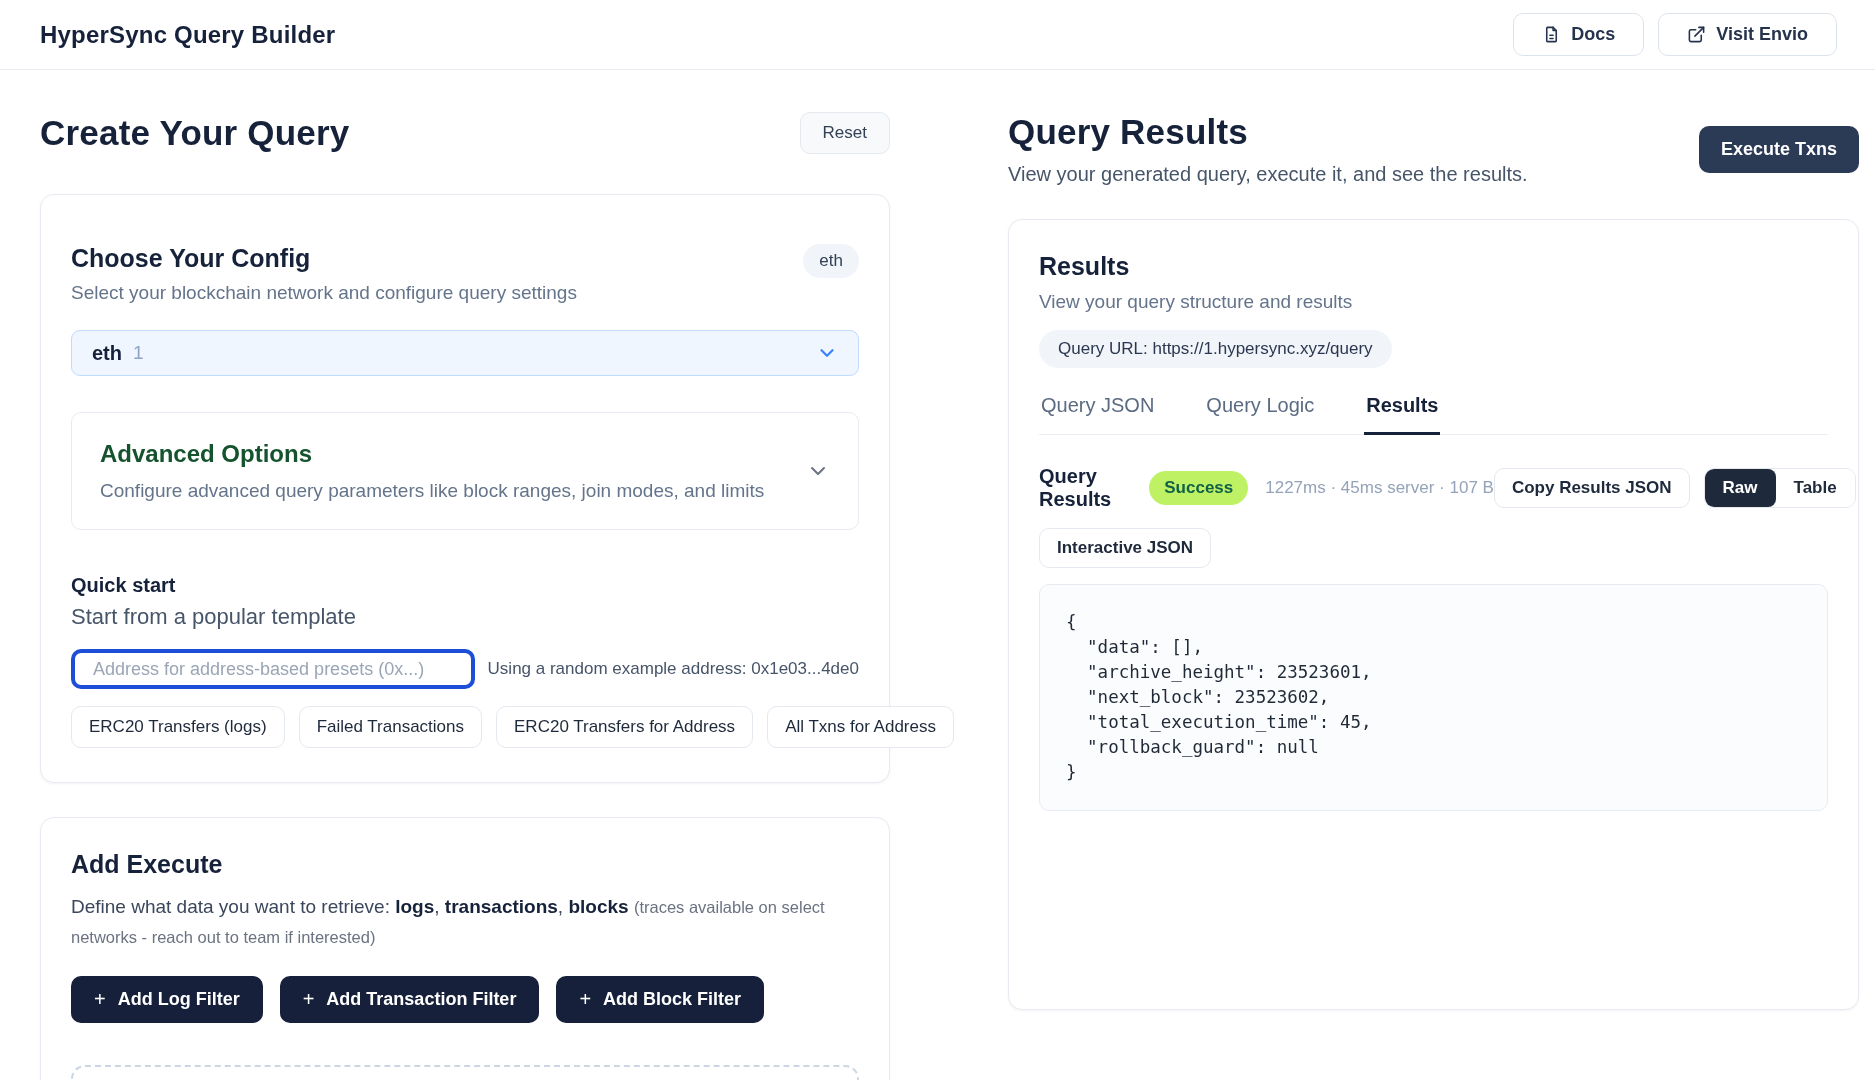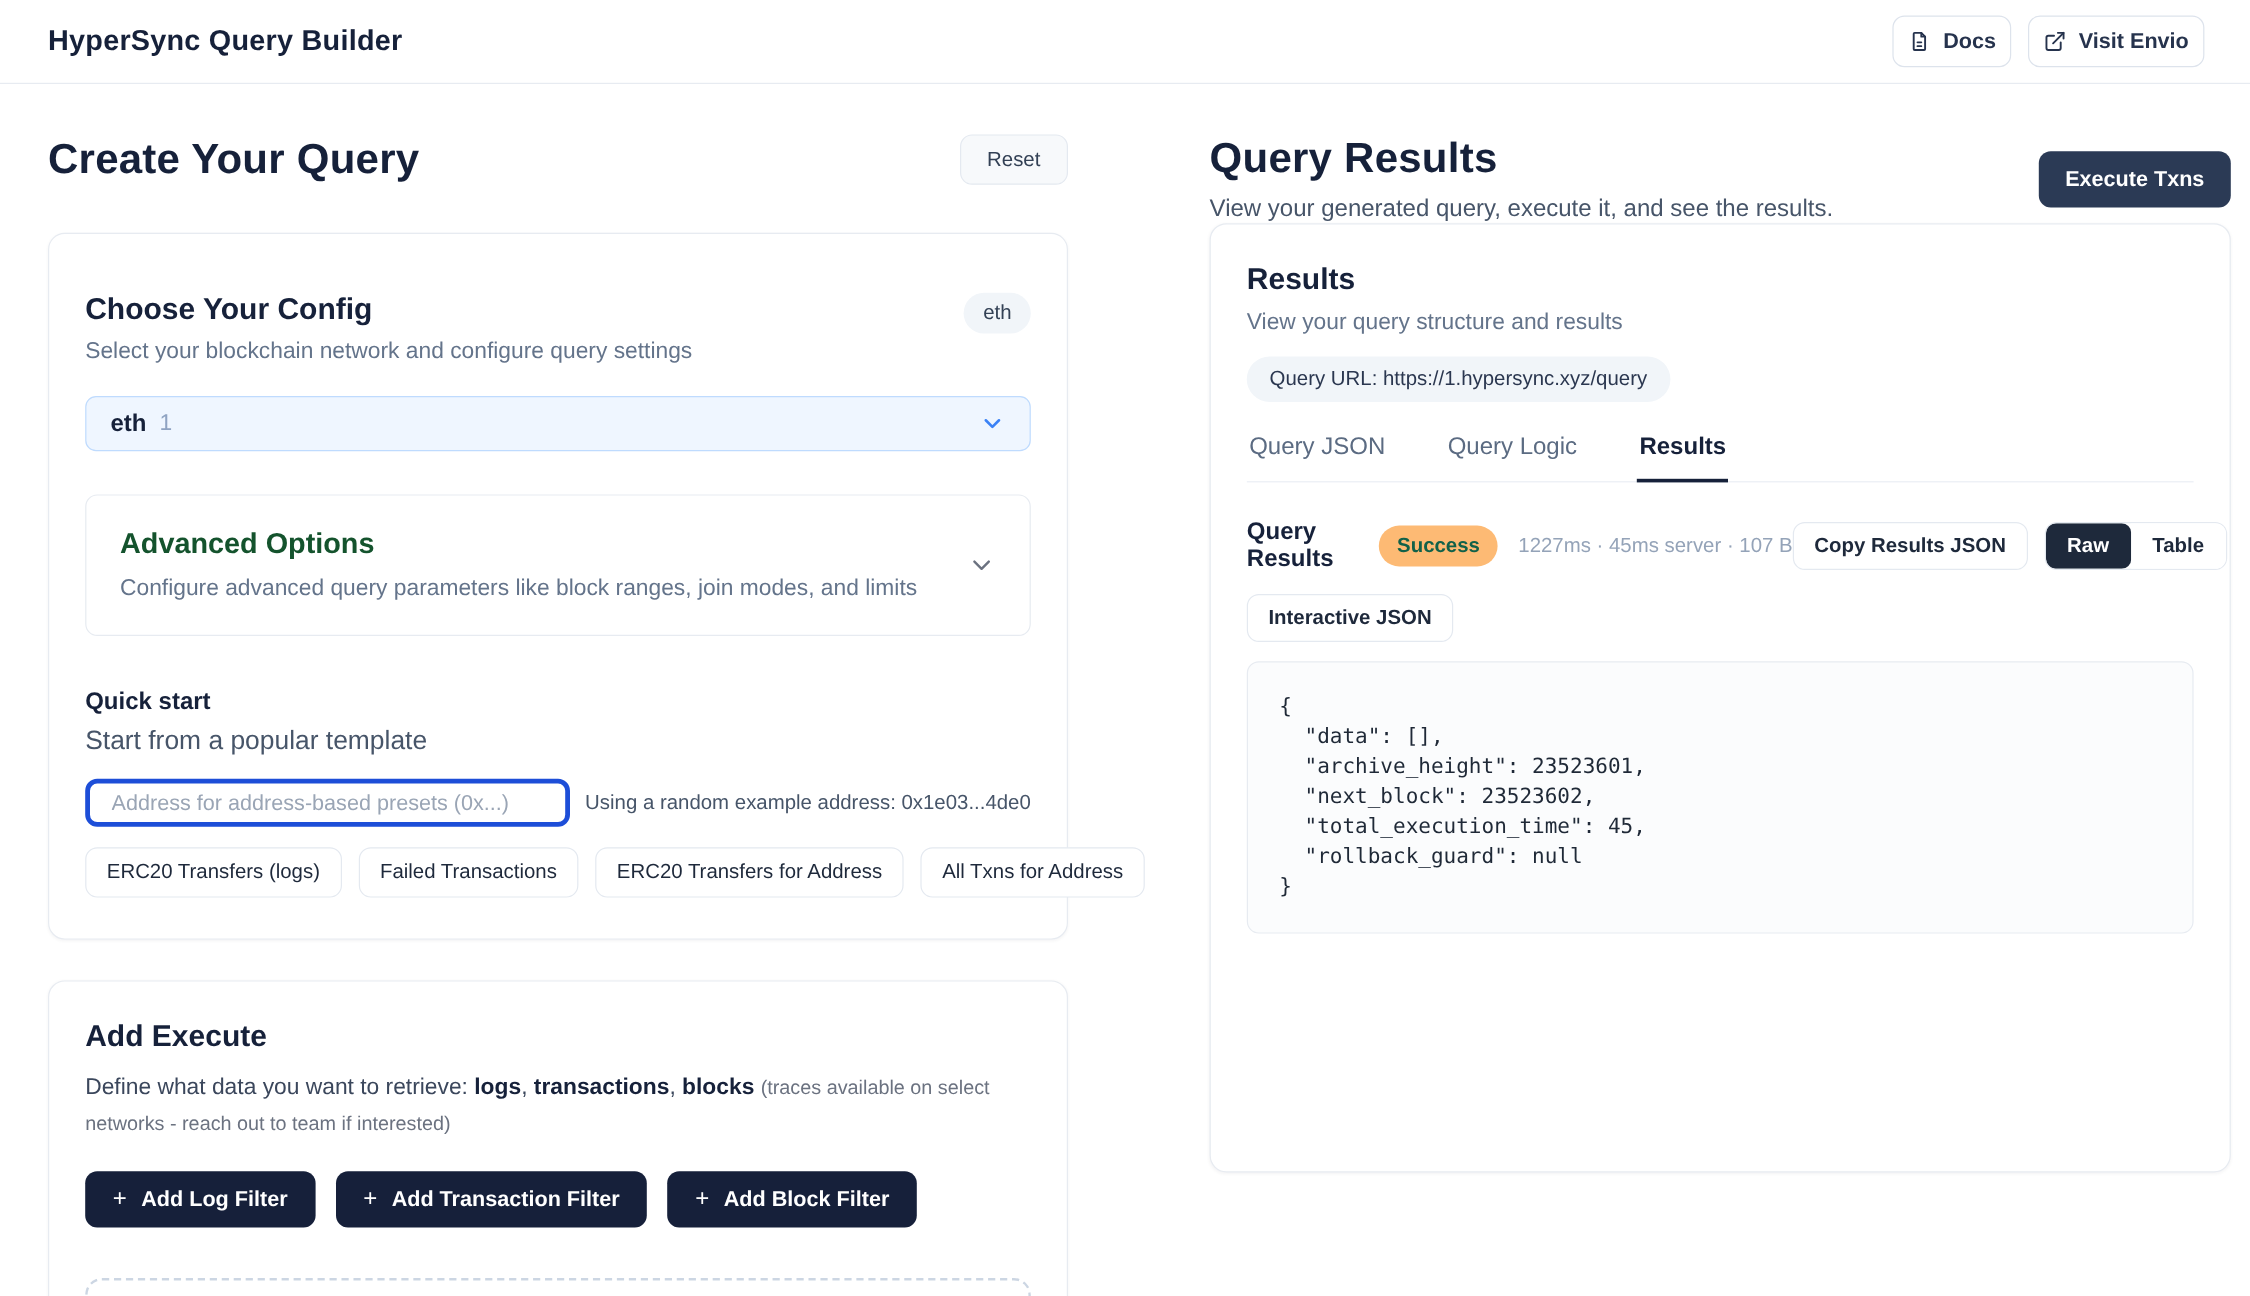--- a/index.html
+++ b/index.html
@@ -5,21 +5,21 @@
   * { margin:0; padding:0; box-sizing:border-box; }
   html,body { width:1875px; height:1080px; overflow:hidden; background:#fff;
     font-family:"Liberation Sans","DejaVu Sans",sans-serif; color:#1e293b; }
 
   
   .topbar { height:70px; display:flex; align-items:center; justify-content:space-between;
     padding:0 38px 0 40px; border-bottom:1px solid #e7ebf1; background:#fff; }
   .topbar h1 { font-size:24px; font-weight:700; color:#16213a; letter-spacing:.2px; }
   .topbar .actions { display:flex; gap:14px; }
   .btn-outline { display:inline-flex; align-items:center; gap:10px; background:#fff;
-    border:1px solid #dde3ec; border-radius:10px; padding:10px 12px; font-size:18px;
+    border:1px solid #dde3ec; border-radius:10px; padding:10px 28px; font-size:18px;
     font-weight:600; color:#26334d; cursor:pointer; }
   .btn-outline svg { width:19px; height:19px; stroke:#26334d; }
 
   
   .main { display:flex; gap:118px; padding:42px 16px 0 40px; }
   .col-left { width:850px; flex:none; }
   .col-right { flex:1; min-width:0; }
 
   .page-head { display:flex; align-items:center; justify-content:space-between; }
   .page-title { font-size:35px; font-weight:700; color:#16213a; letter-spacing:.2px; }
@@ -74,36 +74,36 @@
   .empty-drop { margin-top:42px; border:2px dashed #ccd6e3; border-radius:14px; height:380px;
     display:flex; flex-direction:column; align-items:center; padding-top:58px; }
 
   
   .right-head { display:flex; align-items:center; justify-content:space-between; }
   .right-sub { margin-top:11px; font-size:20px; color:#475569; }
   .btn-exec { background:#2b3a55; color:#fff; border:none; border-radius:10px;
     padding:13px 22px; font-size:18px; font-weight:600; cursor:pointer; font-family:inherit;
     white-space:nowrap; }
 
-  .card-results { height:791px; overflow:hidden; }
+  .card-results { margin-top:33px; height:791px; overflow:hidden; }
   .res-pad { padding:32px 30px 0; }
   .res-title { font-size:25px; font-weight:700; color:#16213a; }
   .res-sub { margin-top:10px; font-size:19px; color:#64748b; }
   .url-pill { display:inline-block; margin-top:17px; background:#f1f5f9; color:#2b3750;
     font-size:17px; padding:9px 19px; border-radius:999px; }
 
   .tabs { margin-top:26px; display:flex; gap:48px; border-bottom:1px solid #eaeef4; }
   .tab { font-size:20px; padding:0 2px 15px; color:#5b6b82; font-weight:500; cursor:pointer;
     border-bottom:3px solid transparent; margin-bottom:-1px; background:none; font-family:inherit; border-top:none; border-left:none; border-right:none;}
   .tab.active { color:#16213a; font-weight:700; border-bottom-color:#16213a; }
 
   .panel { padding:30px 30px 0; }
   .panel-row { display:flex; align-items:center; }
   .panel-label { font-size:20px; font-weight:700; color:#16213a; }
-  .badge-success { margin-left:38px; background:#fdba74; color:#116149; font-size:17px;
+  .badge-success { margin-left:38px; background:#bef264; color:#116149; font-size:17px;
     font-weight:600; padding:7px 15px; border-radius:999px; }
   .stats { margin-left:17px; font-size:17px; color:#94a3b8; white-space:nowrap; }
   .panel-right { margin-left:auto; display:flex; align-items:center; gap:14px; }
   .btn-white { background:#fff; border:1px solid #e4e9f0; border-radius:10px; padding:9px 17px;
     font-size:17px; font-weight:600; color:#1e293b; cursor:pointer; white-space:nowrap; font-family:inherit;}
   .segmented { display:flex; border:1px solid #e4e9f0; border-radius:10px; overflow:hidden; }
   .seg { padding:9px 18px; font-size:17px; font-weight:600; cursor:pointer; background:#fff;
     color:#1e293b; border:none; font-family:inherit; }
   .seg.active { background:#1e293b; color:#fff; border-radius:8px; }
   .row2 { margin-top:17px; }

